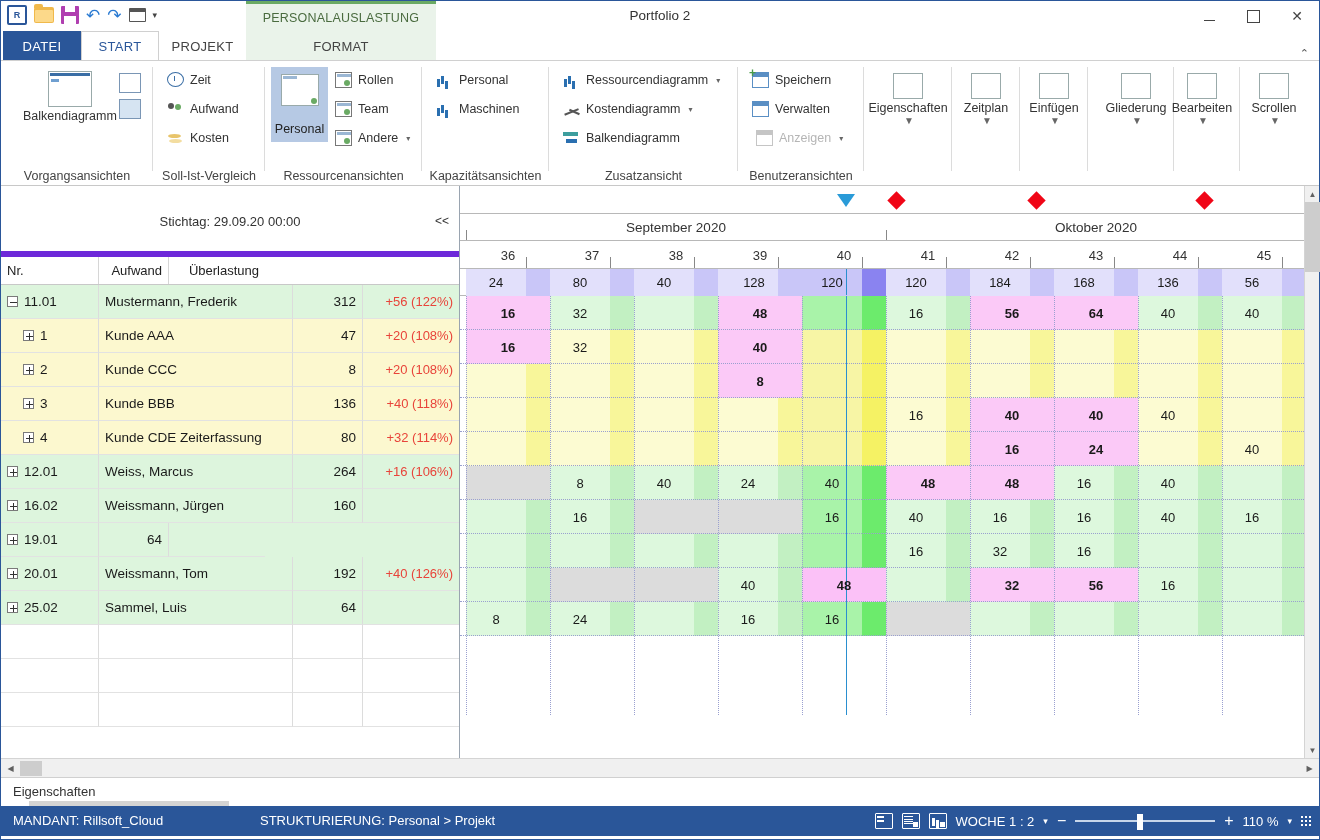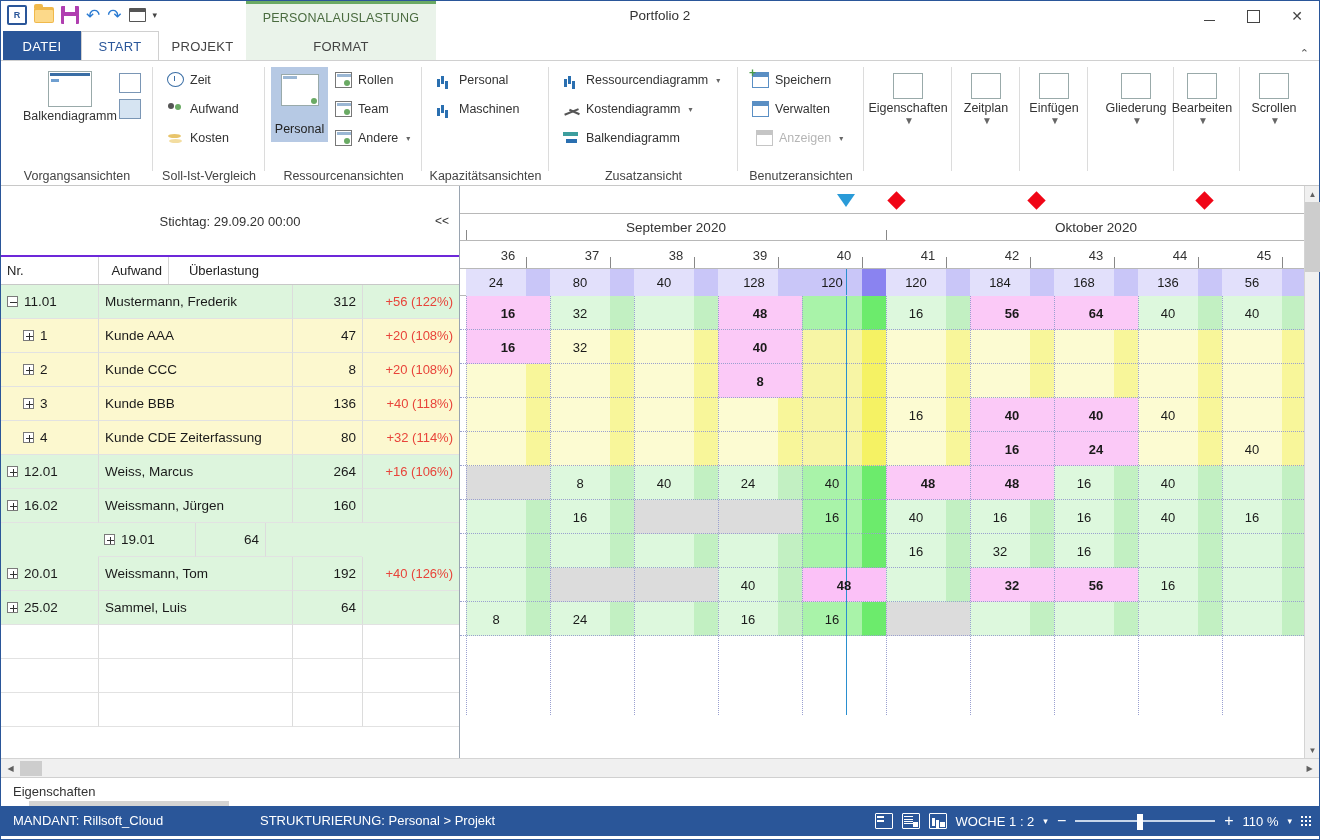--- a/index.html
+++ b/index.html
@@ -83,29 +83,29 @@
   .ic-cal.dis{border-color:#c5c5c5;}
   .ic-cal.dis:before{background:#c5c5c5;}
 
   .bigimg { width:33px;height:30px;border:1px solid #9aa; background:#fff; position:relative;}
 
   
   .main { position:relative; height:572px; }
   .leftpane { position:absolute; left:0; top:0; width:459px; height:572px; background:#fff; border-right:1px solid #9aa4b0;}
   .rightpane { position:absolute; left:459px; top:0; right:15px; height:572px; background:#fff; overflow:hidden;}
 
-  .stichtag { position:relative; height:71px; border-bottom:2px solid #6d28d9;}
+  .stichtag { position:relative; height:71px; border-bottom:6px solid #6d28d9;}
   .stichtag .txt { position:absolute; left:0; right:0; top:28px; text-align:center; font-size:13px; color:#333;}
   .stichtag .coll { position:absolute; right:10px; top:28px; font-size:12px; color:#333;}
 
   .colhead { display:flex; height:28px; border-bottom:1px solid #c8c8c8; background:#fff;}
   .colhead div { display:flex; align-items:center; font-size:13px; color:#222; padding:0 6px; border-right:1px solid #d6d6d6;}
   .c-nr{width:98px;} .c-name{width:194px;} .c-auf{width:70px;justify-content:flex-end;} .c-ueb{width:96px;justify-content:flex-end;border-right:none !important;}
 
-  .lrow { display:flex; height:34px; align-items:stretch;justify-content:center; }
+  .lrow { display:flex; height:34px; align-items:stretch; }
   .lrow > div { display:flex; align-items:center; font-size:13.5px; padding:0 6px; border-right:1px solid #dcdcdc; border-bottom:1px solid #e2e2e2;}
   .lrow .c-auf, .lrow .c-ueb { justify-content:flex-end; }
   .lrow .c-ueb { border-right:none; color:#e8443a; font-size:13px;}
   .lrow.grp { background:#ddf5dd; }
   .lrow.sub { background:#fcf8cf; }
   .lrow.empty { background:#fff; }
   .lrow.empty > div { border-bottom:1px solid #e2e2e2;}
   .exp { display:inline-block;width:11px;height:11px;border:1px solid #7a7a7a;background:#fff;position:relative;margin-right:6px;flex:0 0 11px;}
   .exp:before{content:"";position:absolute;left:2px;top:4.5px;width:7px;height:1.2px;background:#333;}
   .exp.plus:after{content:"";position:absolute;left:4.5px;top:2px;width:1.2px;height:7px;background:#333;}

